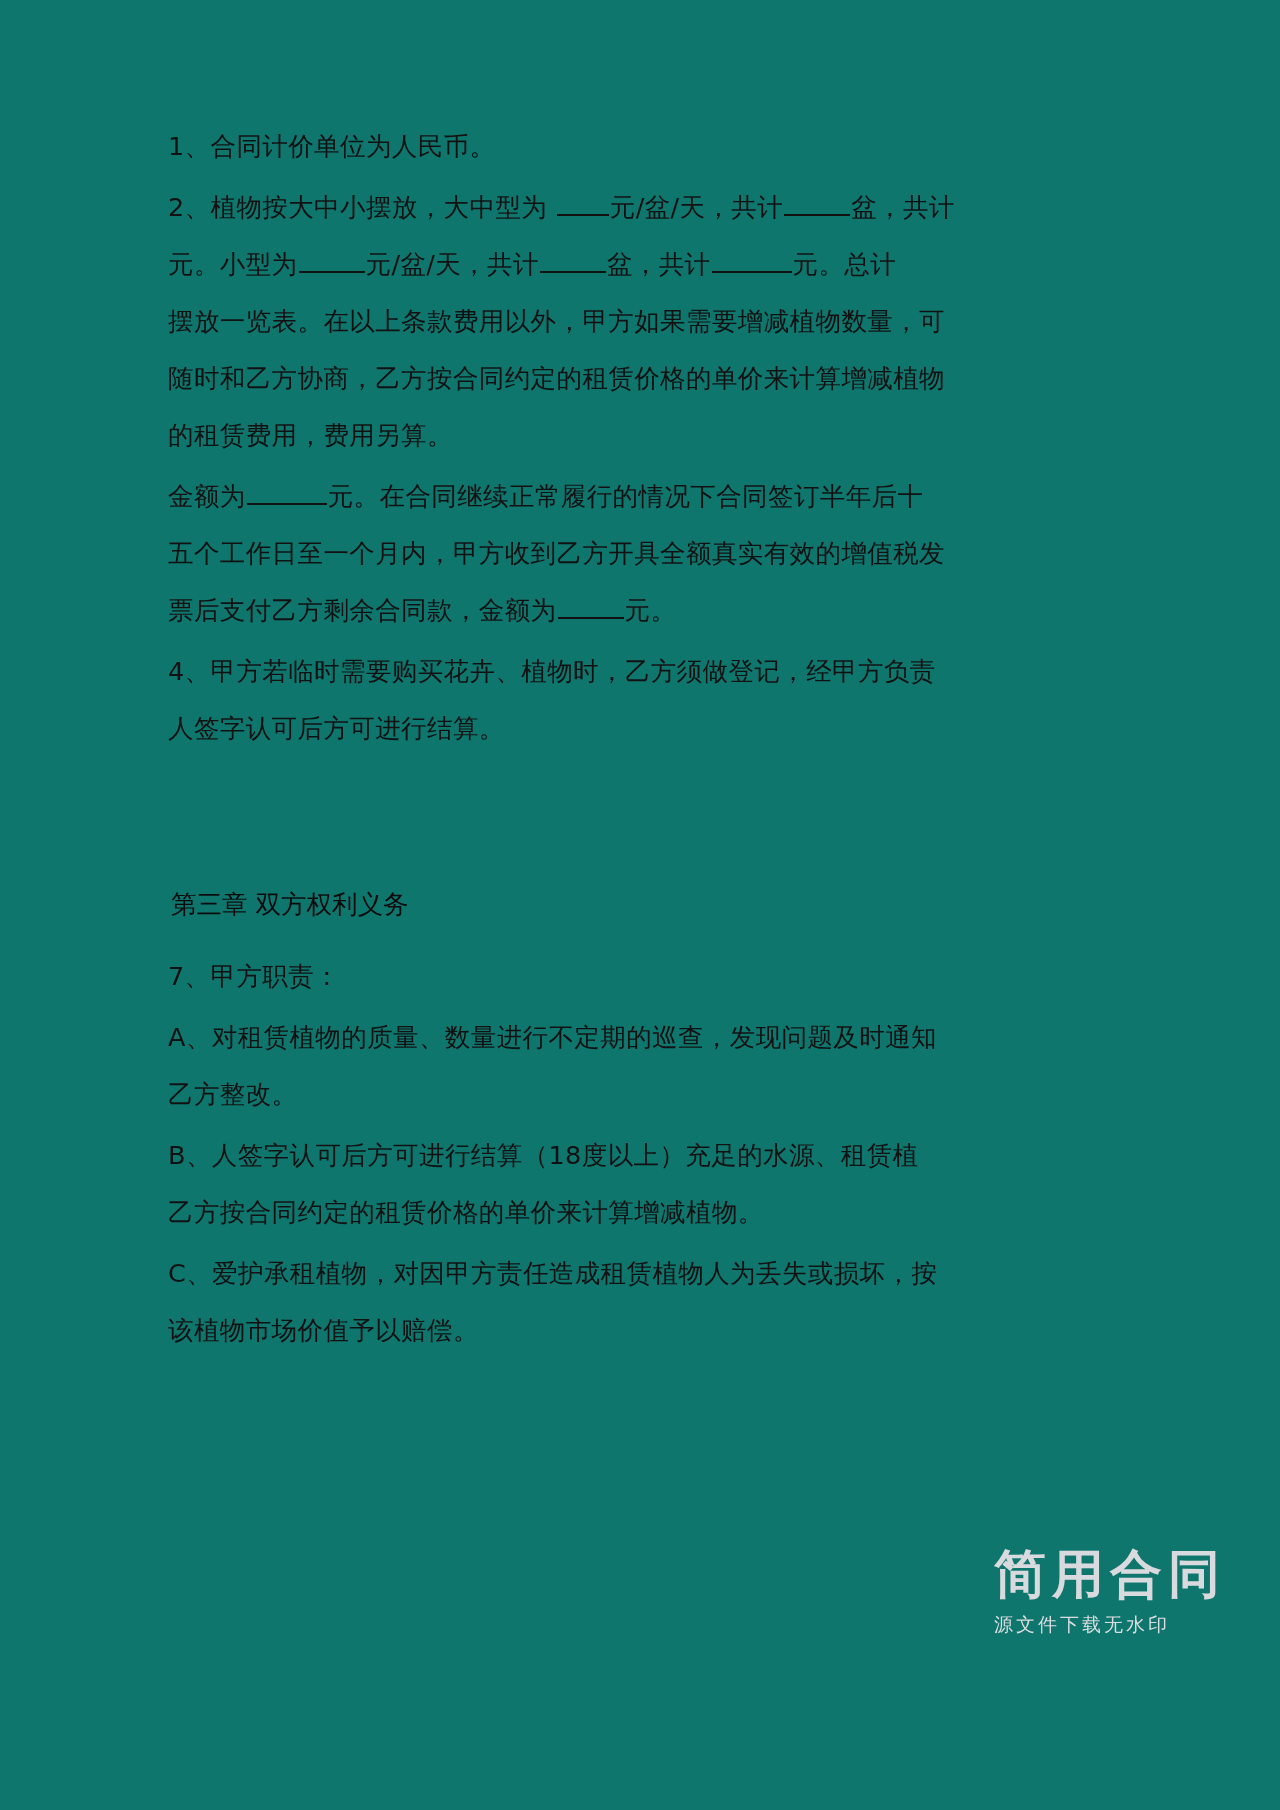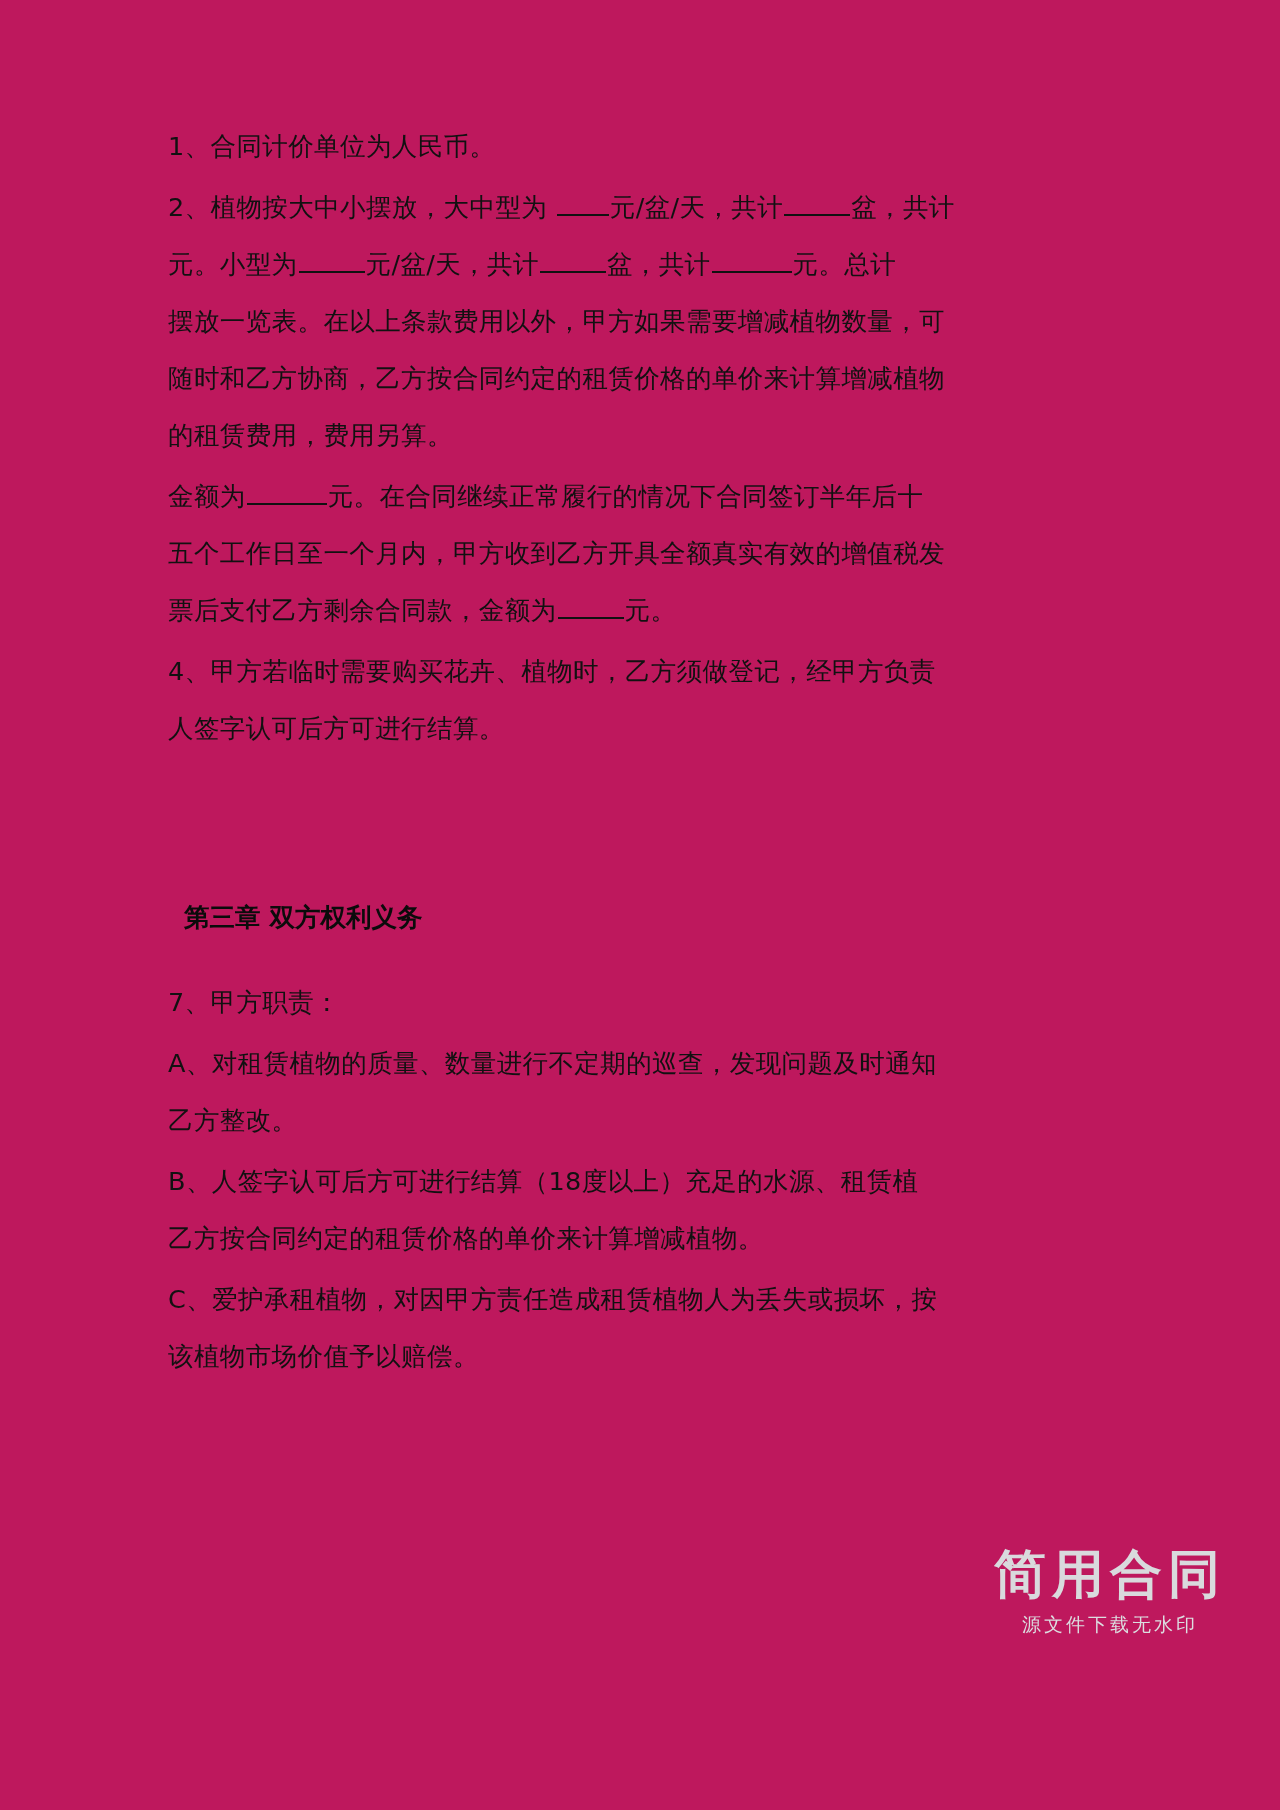--- a/index.html
+++ b/index.html
@@ -4,21 +4,21 @@
 <style>
   html, body {
     margin: 0;
     padding: 0;
     background: #ffffff;
   }
   .page {
     position: relative;
     width: 1280px;
     height: 1810px;
-    background: #be185d;
+    background: #0f766e;
     overflow: hidden;
     font-family: "DejaVu Sans", "Liberation Sans", sans-serif;
   }
   .doc-body {
     position: absolute;
     left: 168px;
     top: 118px;
     width: 800px;
   }
   .para {
@@ -43,32 +43,32 @@
   }
   .b-xs { width: 52px; }
   .b-s  { width: 66px; }
   .b-m  { width: 80px; }
   .b-xl { width: 130px; }
 
   .heading {
     font-size: 25.5px;
     line-height: 57px;
     color: #0b0b0b;
-    font-weight: bold;
-    margin: 16px;
+    font-weight: normal;
+    margin: 3px;
     white-space: nowrap;
   }
   .spacer-big { height: 112px; }
   .spacer-sm { height: 12px; }
 
   .watermark {
     position: absolute;
     right: 54px;
     bottom: 172px;
-    text-align: center;
+    text-align: left;
     user-select: none;
     pointer-events: none;
   }
   .wm-main {
     font-size: 52px;
     font-weight: bold;
     color: #d9dadd;
     letter-spacing: 6px;
     line-height: 1.05;
     white-space: nowrap;

